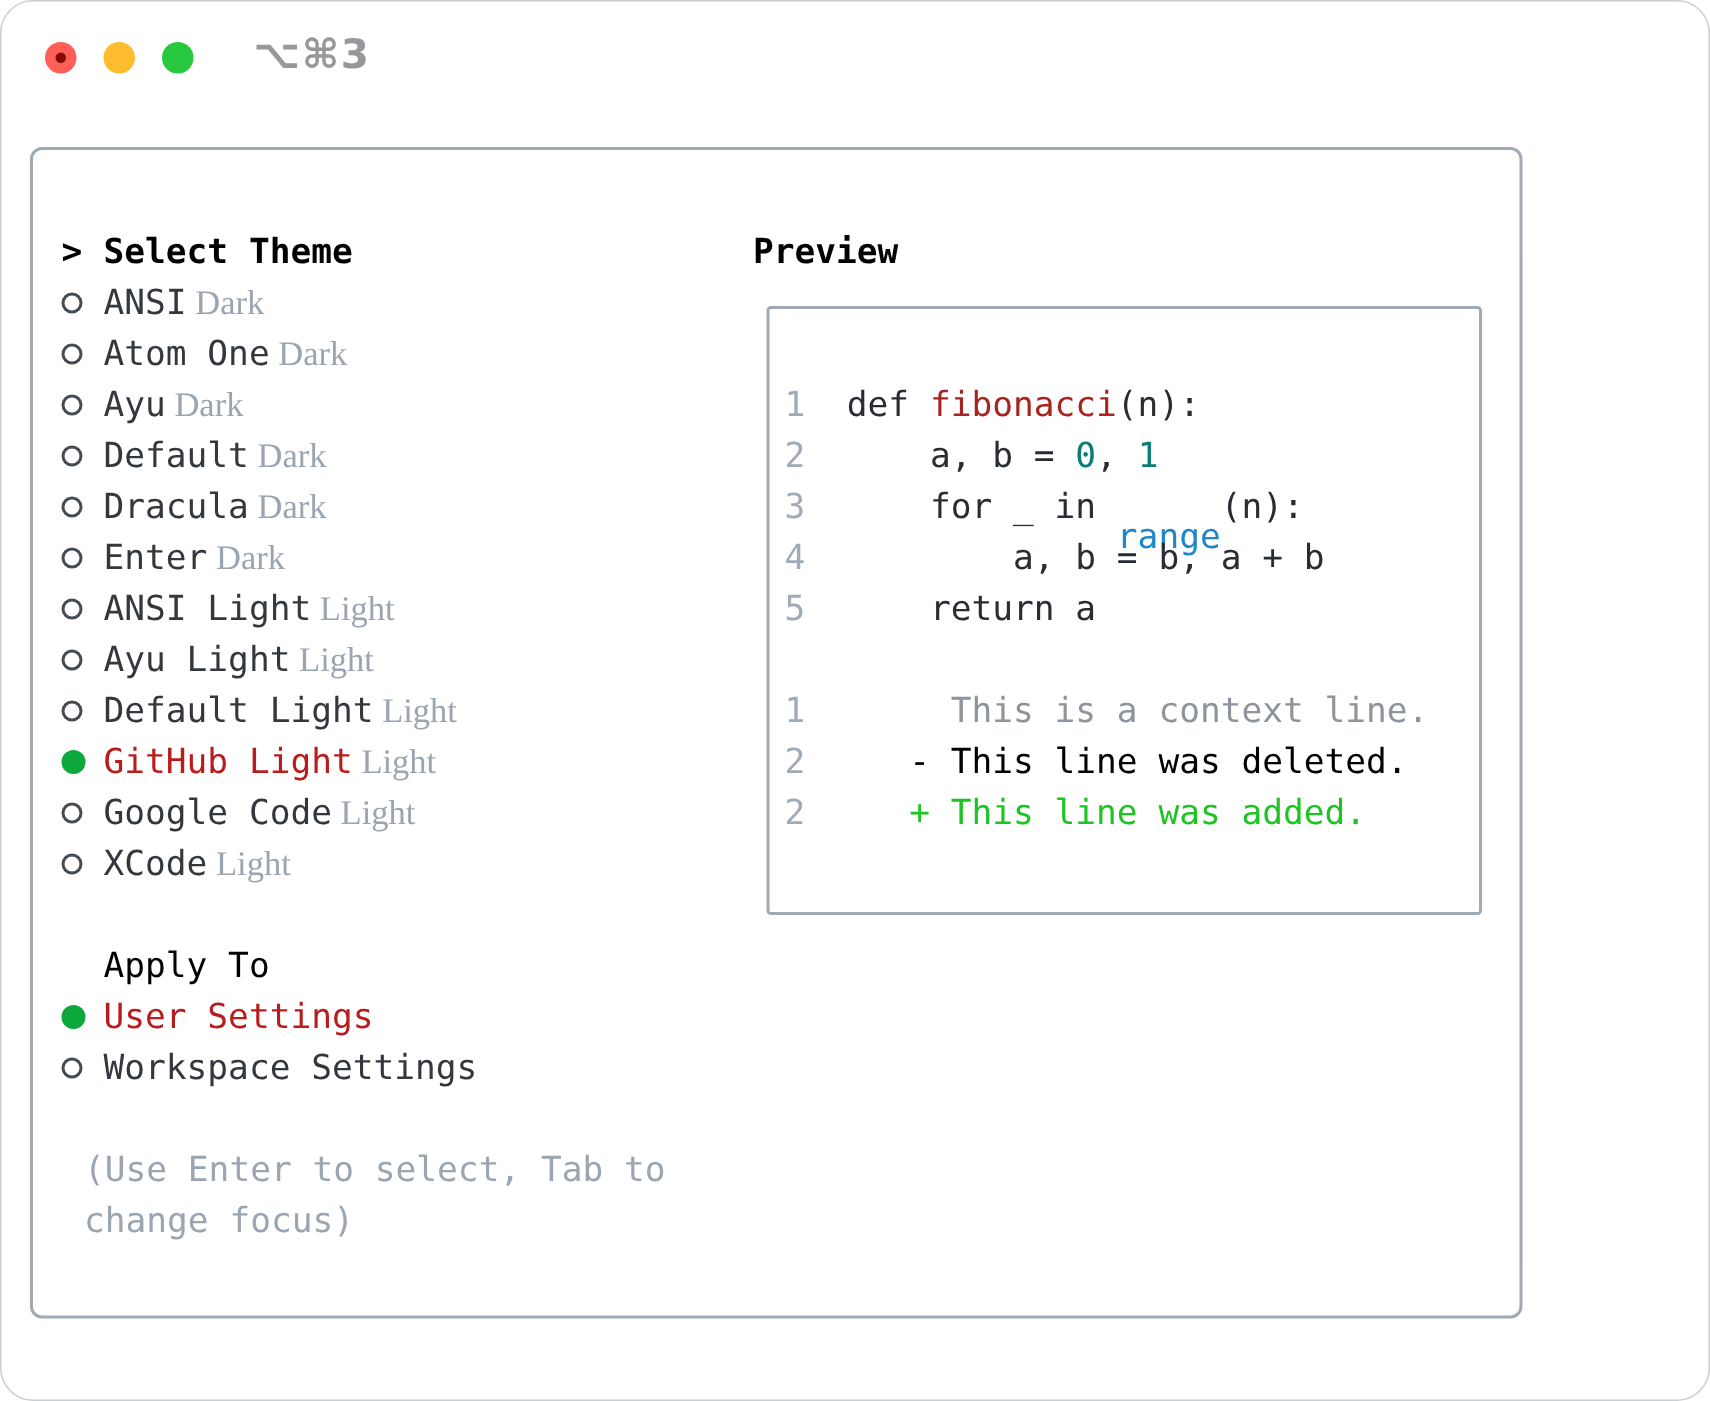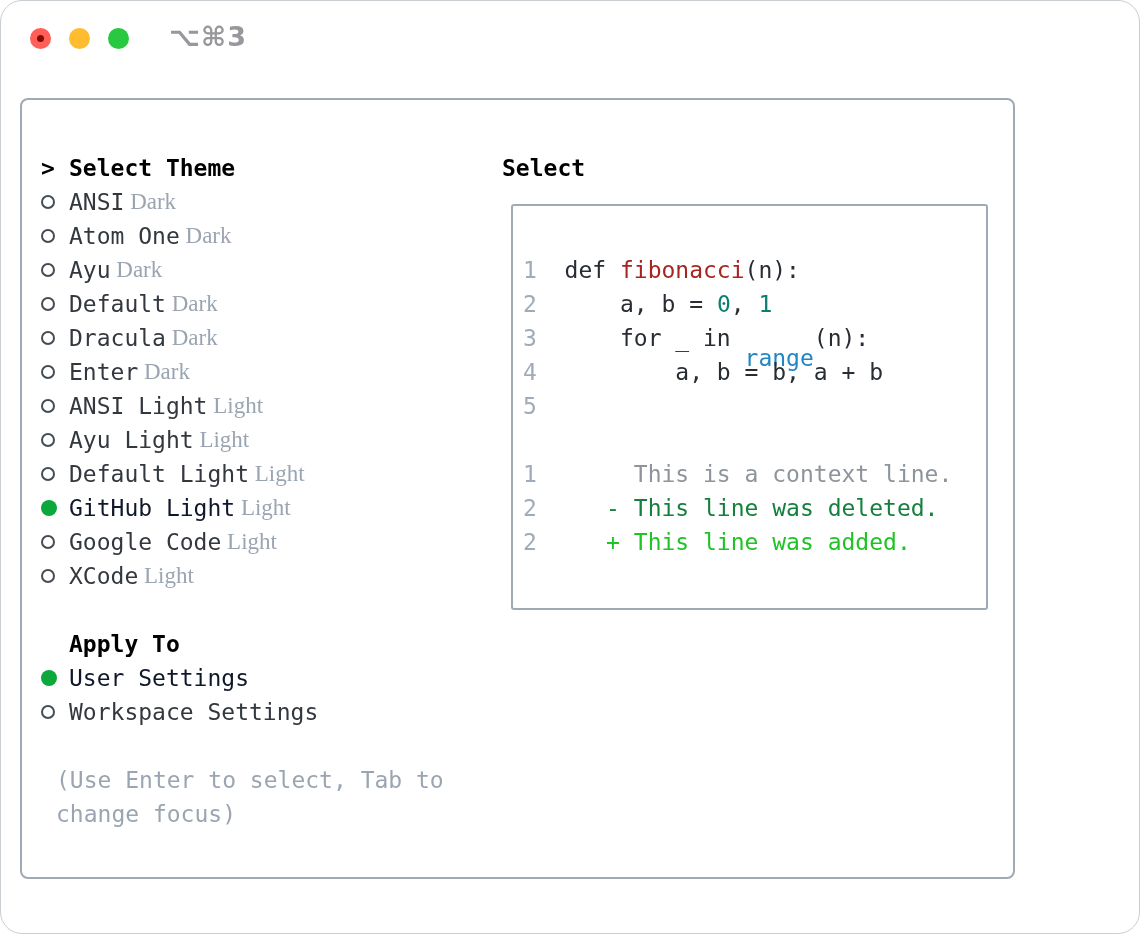--- a/index.html
+++ b/index.html
@@ -26,40 +26,40 @@
   
   .left-col { position:absolute; left:19px; top:51px; }
   .row { display:flex; align-items:center; height:34px; font-size:23px;
          color:#33383e; white-space:pre; }
   .marker { flex:0 0 28px; width:28px; display:flex; align-items:center; }
   .prompt { font-weight:700; color:#000; }
   .radio { width:14px; height:14px; border:2.5px solid #454c54; border-radius:50%;
            box-sizing:border-box; }
   .radio.filled { width:16px; height:16px; border:none; background:#0ca83c; }
   .header-label { font-weight:700; color:#000000; }
-  .apply-header-label { color:#000000; font-weight:700; margin-left:28px; }
-  .item-name.selected { color:#0f172a; }
+  .apply-header-label { color:#000000; font-weight:400; margin-left:28px; }
+  .item-name.selected { color:#b91c1c; }
   .item-tag { color:#9aa5b1;font-family:Liberation Serif, serif; }
   .help-row { color:#9aa5b1;margin-left:15px; }
 
   
   .preview-header { position:absolute; left:480px; top:51px; height:34px; display:flex;
                     align-items:center; font-size:23px; font-weight:700; color:#000; }
   .preview-box { position:absolute; left:489px; top:104px; width:477px; height:406px;
                  border:2px solid #9faab4; border-radius:3px; box-sizing:border-box;
                  padding:47px 0 0 10px; overflow:hidden; background:#fff; }
   .code-line { height:34px; display:flex; align-items:center; font-size:23px; white-space:pre; }
 
   .c-ln  { color:#a0abb9; }
   .c-pl  { color:#282d33; }
   .c-fn  { color:#a82420; }
   .c-num { color:#0a7d74; }
   .c-bi  { color:#1f87c5;margin-top:40px; }
   .c-ctx { color:#8d949b; }
-  .c-del { color:#15803d; }
+  .c-del { color:#000000; }
   .c-add { color:#1dc424; }
 </style>
 </head>
 <body>
 
 <div class="window">
 
   <div class="titlebar">
     <div class="light light-close">
       <span class="close-dot"></span>
@@ -102,27 +102,27 @@
           <div class="row"><span class="marker"><span class="radio filled"></span></span><span class="item-name selected">User Settings</span></div>
           <div class="row"><span class="marker"><span class="radio"></span></span><span class="item-name">Workspace Settings</span></div>
         </div>
 
       <div class="row"></div>
 
       <div class="row help-row">(Use Enter to select, Tab to</div>
       <div class="row help-row">change focus)</div>
     </div>
 
-    <div class="preview-header">Select</div>
+    <div class="preview-header">Preview</div>
     <div class="preview-box">
         <div class="code-line"><span class="c-ln">1  </span><span class="c-pl">def </span><span class="c-fn">fibonacci</span><span class="c-pl">(n):</span></div>
         <div class="code-line"><span class="c-ln">2  </span><span class="c-pl">    a, b = </span><span class="c-num">0</span><span class="c-pl">, </span><span class="c-num">1</span></div>
         <div class="code-line"><span class="c-ln">3  </span><span class="c-pl">    for _ in </span><span class="c-bi">range</span><span class="c-pl">(n):</span></div>
         <div class="code-line"><span class="c-ln">4  </span><span class="c-pl">        a, b = b, a + b</span></div>
-        <div class="code-line"><span class="c-ln">5  </span></div>
+        <div class="code-line"><span class="c-ln">5  </span><span class="c-pl">    return a</span></div>
         <div class="code-line"></div>
         <div class="code-line"><span class="c-ln">1  </span><span class="c-ctx">     This is a context line.</span></div>
         <div class="code-line"><span class="c-ln">2  </span><span class="c-del">   - This line was deleted.</span></div>
         <div class="code-line"><span class="c-ln">2  </span><span class="c-add">   + This line was added.</span></div>
       </div>
 
   </div>
 </div>
 
 </body></html>

